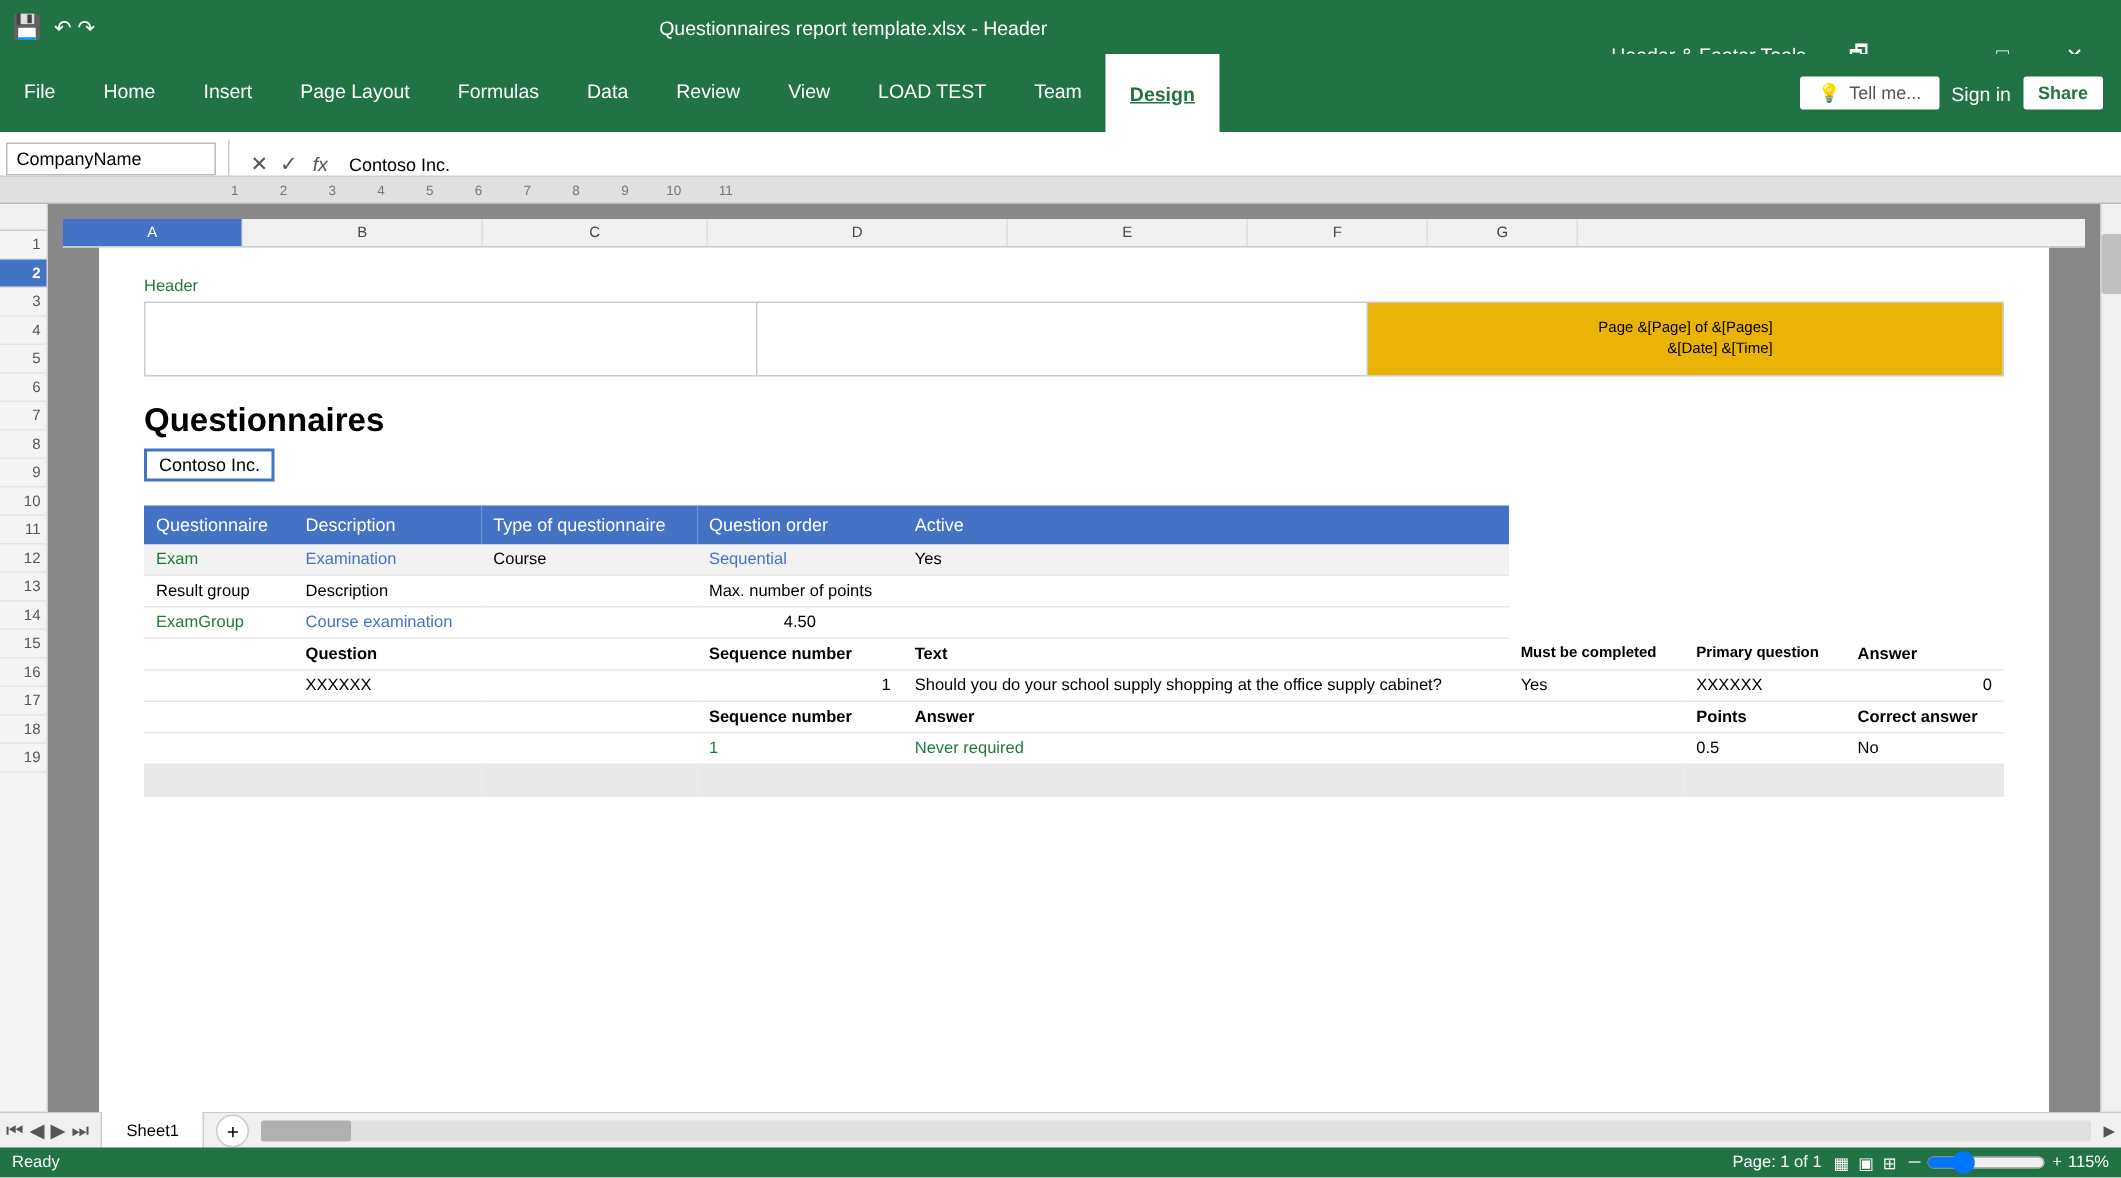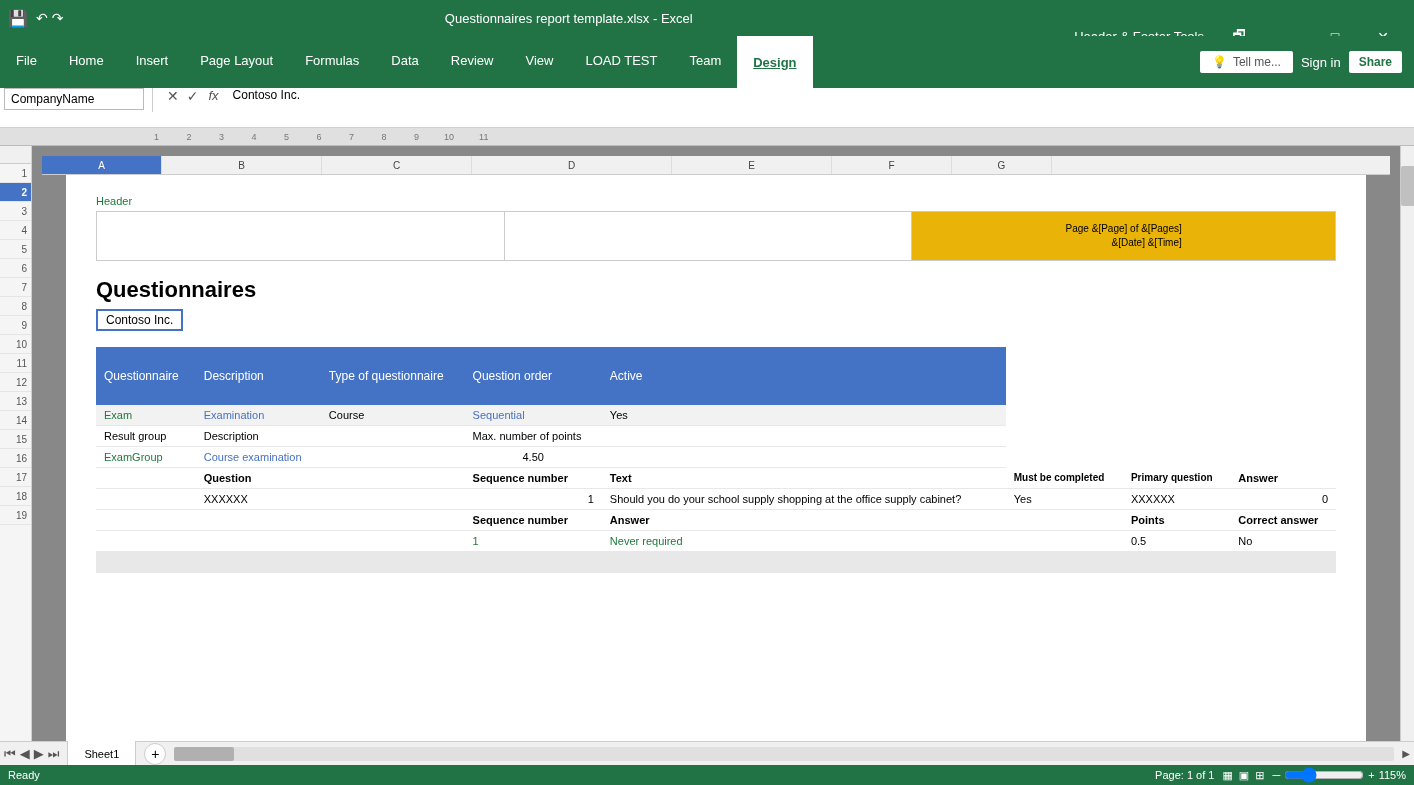--- a/index.html
+++ b/index.html
@@ -43,23 +43,23 @@
     .ribbon-tab.design-tab { background: white; color: #217346; }
     .ribbon-right { margin-left: auto; display: flex; align-items: center; gap: 8px; padding-right: 12px; color: white; font-size: 13px; }
     .tell-me-box { background: white; color: #555; border-radius: 2px; padding: 4px 12px; display: flex; align-items: center; gap: 6px; font-size: 12px; }
     .sign-in-btn { color: white; font-size: 13px; }
     .share-btn { background: white; color: #217346; border-radius: 2px; padding: 4px 10px; font-size: 12px; font-weight: bold; }
 
     
     .formula-bar {
       background: white;
       border-bottom: 1px solid #d0d0d0;
-      height: 40px;
-      display: flex;
-      align-items: flex-start;
+      height: 30px;
+      display: flex;
+      align-items: flex-end;
       gap: 4px;
       padding: 0 4px;
     }
     .name-box {
       width: 140px;
       border: 1px solid #bbb;
       height: 22px;
       padding: 0 6px;
       font-size: 12px;
       border-radius: 0;
@@ -91,21 +91,21 @@
       display: inline-block;
       padding: 2px 8px;
       font-size: 12px;
       margin-bottom: 16px;
     }
 
     
     .data-table { width: 100%; border-collapse: collapse; }
     .table-header { background: #4472c4; color: white; }
     .table-header th {
-      padding: 22px 8px;
+      padding: 6px 8px;
       text-align: left;
       font-size: 12px;
       font-weight: normal;
       border: none;
     }
     .data-table td {
       padding: 4px 8px;
       font-size: 11px;
       vertical-align: top;
       border-bottom: 1px solid #e8e8e8;
@@ -236,21 +236,21 @@
 
   <div class="title-bar">
     <div class="title-bar-left">
       <span class="save-icon">💾</span>
       <div class="undo-redo">
         <span>↶</span>
         <span>↷</span>
       </div>
     </div>
     <div class="title-bar-center">
-      <span>Questionnaires report template.xlsx - Excel</span>
+      <span>Questionnaires report template.xlsx - Header</span>
     </div>
     <div class="title-bar-right">
       <span>Header &amp; Footer Tools</span>
       <div class="win-controls">
         <button class="win-btn">🗗</button>
         <button class="win-btn">─</button>
         <button class="win-btn">□</button>
         <button class="win-btn close">✕</button>
       </div>
     </div>

